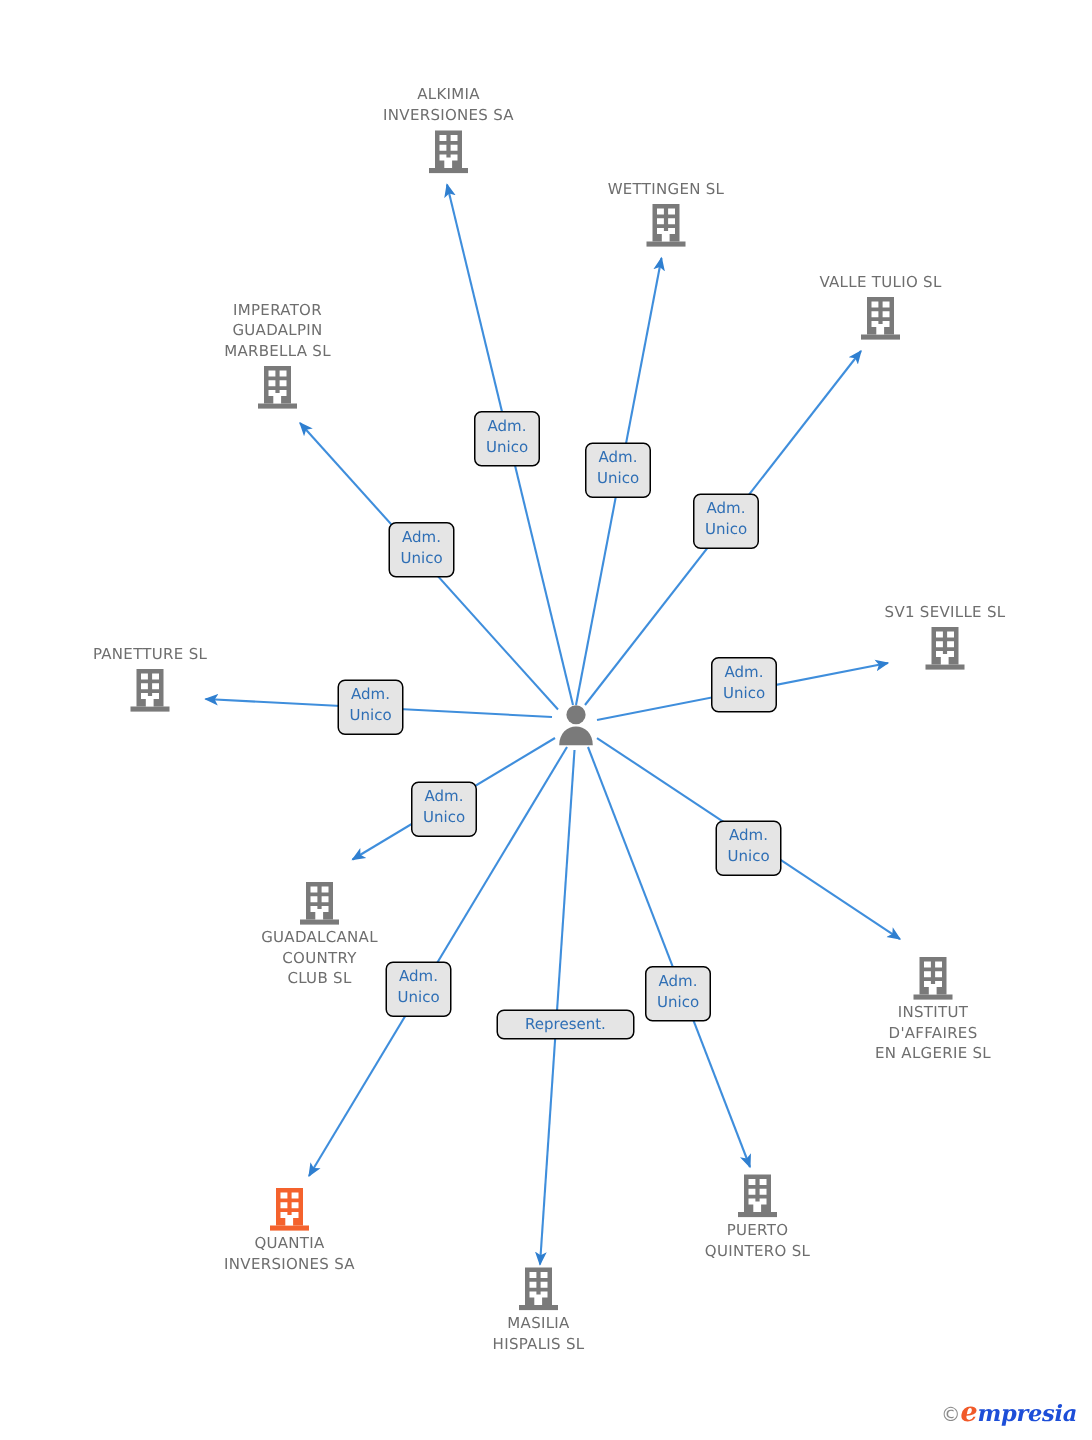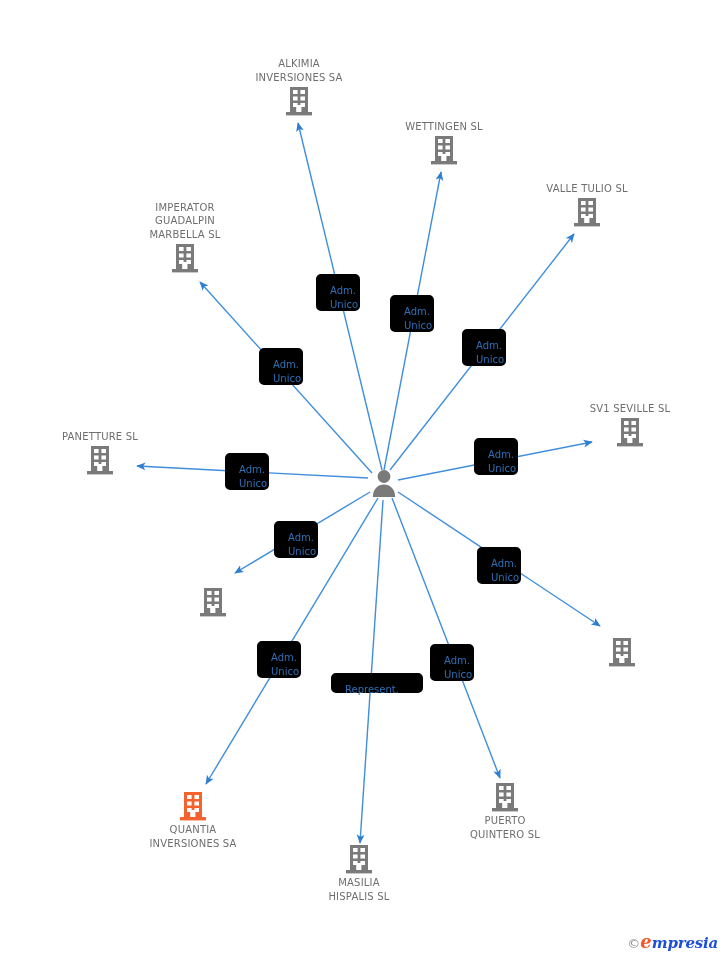--- a/index.html
+++ b/index.html
@@ -44,27 +44,27 @@
     font-family: "DejaVu Sans", sans-serif;
   }
   .node.label-above .node-label {
     margin-bottom: 2px;
   }
   .node.label-below .node-label {
     margin-top: 2px;
   }
   .edge-label {
     position: absolute;
-    border: 7px solid #000000;
+    border: 1px solid #000000;
     border-radius: 5px;
-    background: #000000;
+    background: #e5e5e5;
     color: #2f6fb5;
     font-size: 10px;
     line-height: 14px;
-    text-align: left;
+    text-align: center;
     padding: 3px 7px;
     white-space: pre-line;
     box-sizing: border-box;
     font-family: "DejaVu Sans", sans-serif;
   }
   .watermark {
     position: absolute;
     right: 10px;
     bottom: 8px;
     font-size: 15px;
@@ -215,33 +215,39 @@
             <rect x="5" y="1" width="18" height="25" fill="#7a7a7a"></rect>
             <rect x="1" y="26" width="26" height="3.4" fill="#7a7a7a"></rect>
             <rect x="8" y="4" width="4.6" height="4" fill="#ffffff"></rect>
             <rect x="15.4" y="4" width="4.6" height="4" fill="#ffffff"></rect>
             <rect x="8" y="10.5" width="4.6" height="4" fill="#ffffff"></rect>
             <rect x="15.4" y="10.5" width="4.6" height="4" fill="#ffffff"></rect>
             <rect x="8" y="17" width="4.6" height="4" fill="#ffffff"></rect>
             <rect x="15.4" y="17" width="4.6" height="4" fill="#ffffff"></rect>
             <rect x="11.2" y="19" width="5.2" height="7" fill="#ffffff"></rect>
           </svg></span>
+        <span class="node-label">GUADALCANAL
+COUNTRY
+CLUB SL</span>
       </div>
       <div class="node label-below" style="left: 622px; top: 637px;">
         <span class="icon-wrap"><svg width="28" height="30" viewBox="0 0 28 30" xmlns="http://www.w3.org/2000/svg">
             <rect x="5" y="1" width="18" height="25" fill="#7a7a7a"></rect>
             <rect x="1" y="26" width="26" height="3.4" fill="#7a7a7a"></rect>
             <rect x="8" y="4" width="4.6" height="4" fill="#ffffff"></rect>
             <rect x="15.4" y="4" width="4.6" height="4" fill="#ffffff"></rect>
             <rect x="8" y="10.5" width="4.6" height="4" fill="#ffffff"></rect>
             <rect x="15.4" y="10.5" width="4.6" height="4" fill="#ffffff"></rect>
             <rect x="8" y="17" width="4.6" height="4" fill="#ffffff"></rect>
             <rect x="15.4" y="17" width="4.6" height="4" fill="#ffffff"></rect>
             <rect x="11.2" y="19" width="5.2" height="7" fill="#ffffff"></rect>
           </svg></span>
+        <span class="node-label">INSTITUT
+D'AFFAIRES
+EN ALGERIE  SL</span>
       </div>
       <div class="node label-below" style="left: 193px; top: 791px;">
         <span class="icon-wrap"><svg width="28" height="30" viewBox="0 0 28 30" xmlns="http://www.w3.org/2000/svg">
             <rect x="5" y="1" width="18" height="25" fill="#f4622d"></rect>
             <rect x="1" y="26" width="26" height="3.4" fill="#f4622d"></rect>
             <rect x="8" y="4" width="4.6" height="4" fill="#ffffff"></rect>
             <rect x="15.4" y="4" width="4.6" height="4" fill="#ffffff"></rect>
             <rect x="8" y="10.5" width="4.6" height="4" fill="#ffffff"></rect>
             <rect x="15.4" y="10.5" width="4.6" height="4" fill="#ffffff"></rect>
             <rect x="8" y="17" width="4.6" height="4" fill="#ffffff"></rect>

